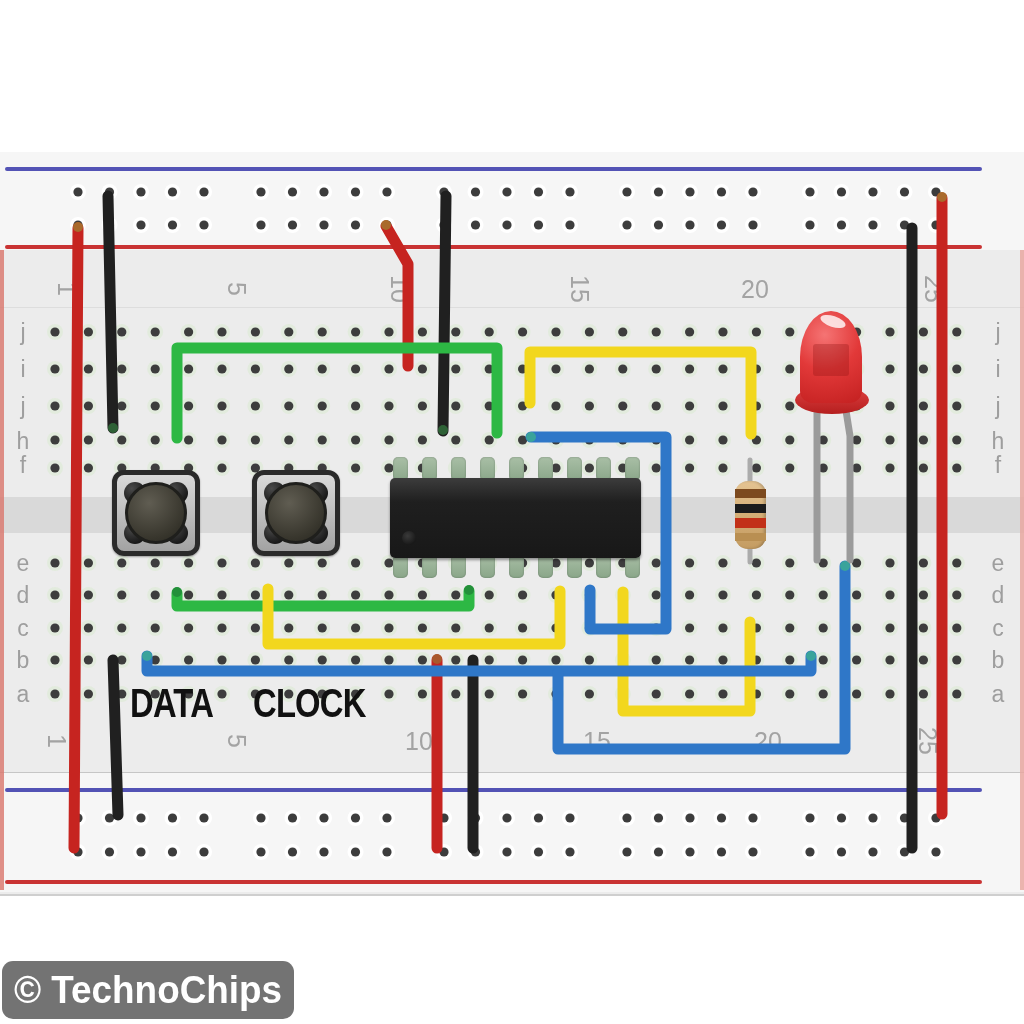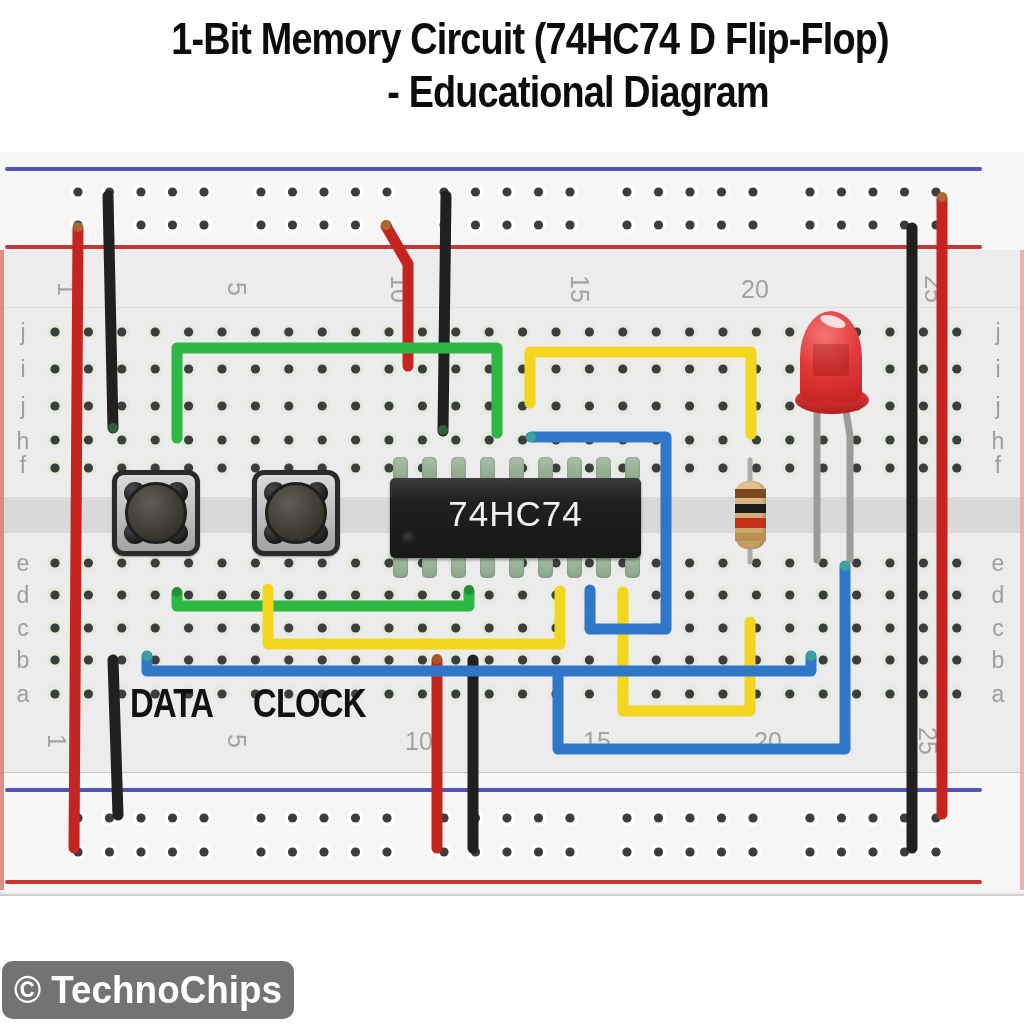--- a/index.html
+++ b/index.html
@@ -958,21 +958,20 @@
       <div class="ic-pin" style="left: 537.5px; top: 554px;"></div>
       <div class="ic-pin" style="left: 566.5px; top: 457px;"></div>
       <div class="ic-pin" style="left: 566.5px; top: 554px;"></div>
       <div class="ic-pin" style="left: 595.5px; top: 457px;"></div>
       <div class="ic-pin" style="left: 595.5px; top: 554px;"></div>
       <div class="ic-pin" style="left: 624.5px; top: 457px;"></div>
       <div class="ic-pin" style="left: 624.5px; top: 554px;"></div>
     </div>
   <div class="abs" id="ic-body"></div>
   <div class="abs" id="ic-dot"></div>
-  <div class="abs" id="ic-label">74HC74</div>
 
   <div class="abs pushbutton" style="left:112px;top:470px;">
     <span class="btn-corner" style="left:7px;top:7px;"></span>
     <span class="btn-corner" style="right:7px;top:7px;"></span>
     <span class="btn-corner" style="left:7px;bottom:7px;"></span>
     <span class="btn-corner" style="right:7px;bottom:7px;"></span>
     <span class="btn-cap"></span>
   </div>
   <div class="abs pushbutton" style="left:252px;top:470px;">
     <span class="btn-corner" style="left:7px;top:7px;"></span>
@@ -989,21 +988,17 @@
 
   <div class="abs" id="resistor-body"></div>
   <div class="abs res-band" style="top:489px;height:9px;background:#7d4a1f;"></div>
   <div class="abs res-band" style="top:504px;height:9px;background:#1c1c1c;"></div>
   <div class="abs res-band" style="top:518px;height:10px;background:#c23018;"></div>
   <div class="abs res-band" style="top:533px;height:8px;background:#b98f52;"></div>
 
   <div class="abs btn-label" style="left:130px;top:680px;">DATA</div>
   <div class="abs btn-label" style="left:253px;top:680px;">CLOCK</div>
 
-  <div class="abs" id="title">
-    <div class="title-line" id="title-line1">1-Bit Memory Circuit (74HC74 D Flip-Flop)</div>
-    <div class="title-line" id="title-line2">- Educational Diagram</div>
-  </div>
 
   <div class="abs" id="footer-badge"></div>
   <div class="abs" id="footer-text">© TechnoChips</div>
 
 </div>
 
 </body></html>

